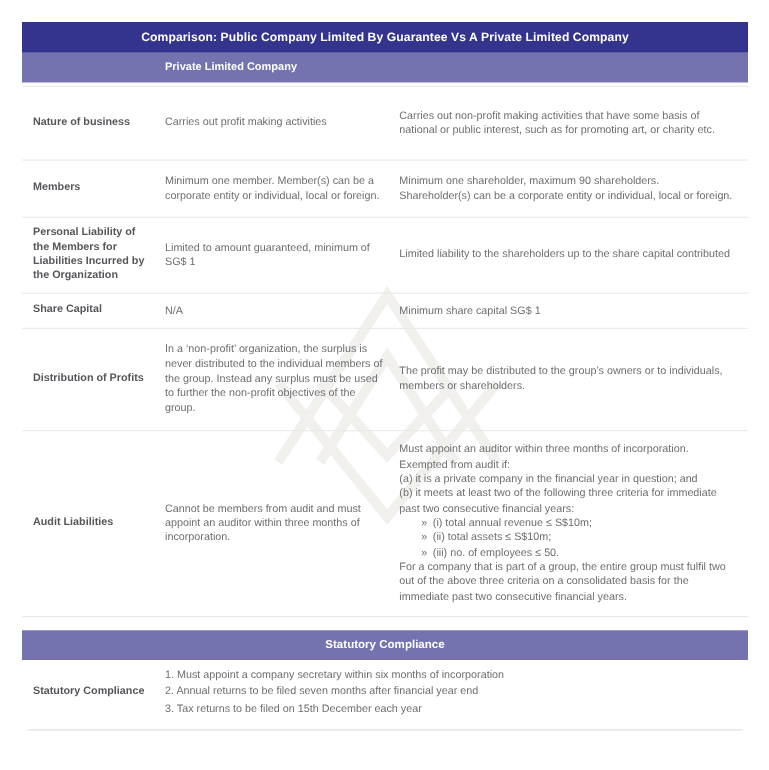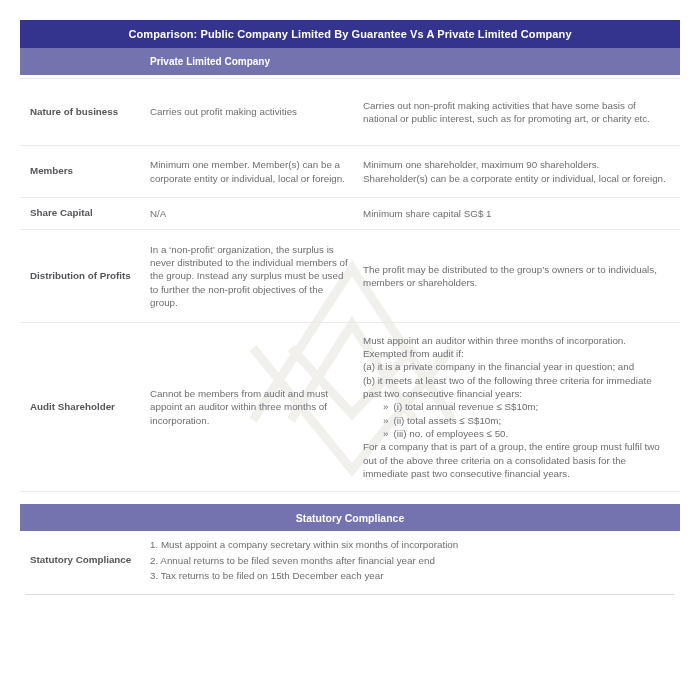--- a/index.html
+++ b/index.html
@@ -149,35 +149,40 @@
         <div class="cell">Carries out profit making activities</div>
         <div class="cell">Carries out non-profit making activities that have some basis of national or public interest, such as for promoting art, or charity etc.</div>
       </div>
 
       <div class="trow r-members">
         <div class="cell-label">Members</div>
         <div class="cell">Minimum one member. Member(s) can be a corporate entity or individual, local or foreign.</div>
         <div class="cell">Minimum one shareholder, maximum 90 shareholders. Shareholder(s) can be a corporate entity or individual, local or foreign.</div>
       </div>
 
+      <div class="trow r-liability">
+        <div class="cell-label">Personal Liability of the Members for Liabilities Incurred by the Organization</div>
+        <div class="cell">Limited to amount guaranteed, minimum of SG$ 1</div>
+        <div class="cell">Limited liability to the shareholders up to the share capital contributed</div>
+      </div>
 
       <div class="trow r-capital">
         <div class="cell-label">Share Capital</div>
         <div class="cell">N/A</div>
         <div class="cell">Minimum share capital SG$ 1</div>
       </div>
 
       <div class="trow r-profits">
         <div class="cell-label">Distribution of Profits</div>
         <div class="cell">In a ‘non-profit’ organization, the surplus is never distributed to the individual members of the group. Instead any surplus must be used to further the non-profit objectives of the group.</div>
         <div class="cell">The profit may be distributed to the group’s owners or to individuals, members or shareholders.</div>
       </div>
 
       <div class="trow r-audit">
-        <div class="cell-label">Audit Shareholder</div>
+        <div class="cell-label">Audit Liabilities</div>
         <div class="cell">Cannot be members from audit and must appoint an auditor within three months of incorporation.</div>
         <div class="cell audit-cell">
           <div>Must appoint an auditor within three months of incorporation.</div>
           <div>Exempted from audit if:</div>
           <div>(a) it is a private company in the financial year in question; and</div>
           <div>(b) it meets at least two of the following three criteria for immediate past two consecutive financial years:</div>
           <div class="bullet-line">
             <span class="bullet-marker">»</span>
             <span>(i) total annual revenue ≤ S$10m;</span>
           </div>

